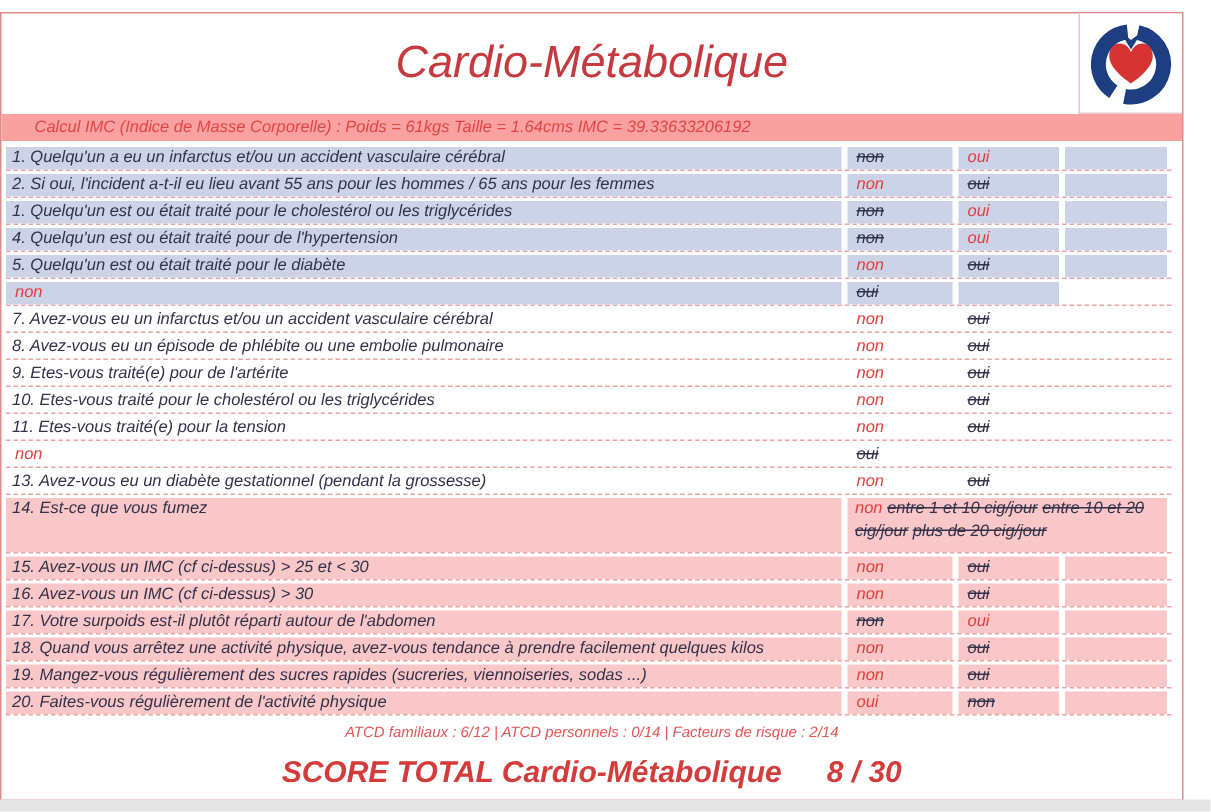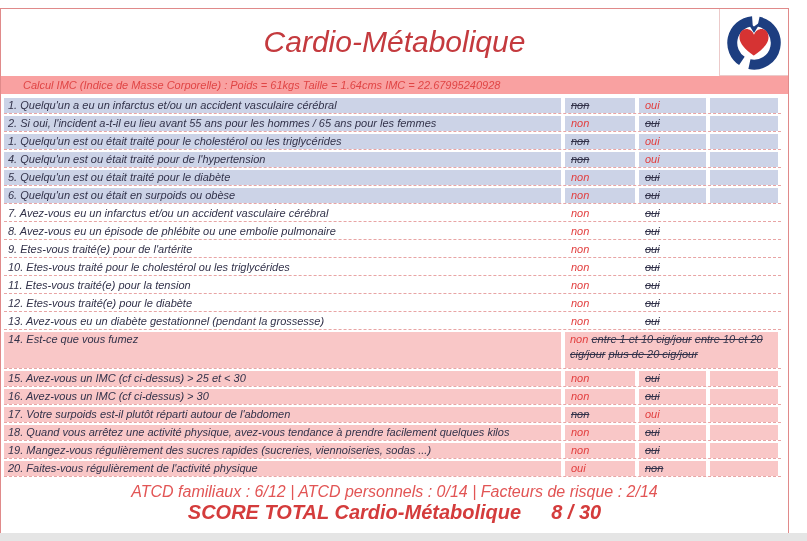--- a/index.html
+++ b/index.html
@@ -43,25 +43,25 @@
   .row.personal .cell { background:transparent; }
   .cell.q { padding-left:4px; color:var(--question-text, #32324a); }
   .cell.a { padding-left:6px; }
   .row.tall .cell { height:36px; }
   .row.tall .cell.a.wide {
     grid-column:2 / 5; white-space:normal; padding-right:2px; padding-left:5px;
   }
   span.struck { color:var(--question-text, #32324a); text-decoration:line-through; }
   span.selected { color:var(--selected-red, #e23e3e); }
   .stats {
-    text-align:center; font-size:16px; margin-top:6px;
+    text-align:center; font-size:10px; margin-top:6px;
     color:var(--stats-red, #e25555);
   }
   .score {
-    display:flex; justify-content:center; gap:30px; 
+    display:flex; justify-content:center; gap:30px; margin-top:10px;
     font-size:20px; font-weight:bold; color:var(--score-red, #d43c3c);
   }
   .bottom-strip {
     position:absolute; left:0; top:533px; width:807px; height:8px; background:#e5e5e5;
   }
 </style>
 </head>
 <body>
 
 <div class="card">
@@ -70,21 +70,21 @@
     <div class="logo-box">
       <svg width="58" height="58" viewBox="0 0 64 64">
         <circle cx="32" cy="33" r="24" fill="none" stroke="#1d3e80" stroke-width="11" stroke-dasharray="75 9 59 8" transform="rotate(-78 32 33)"></circle>
         <path d="M32 24 C29 15 16 15 16 27 C16 37 32 47 32 47 C32 47 48 37 48 27 C48 15 35 15 32 24 Z" fill="#d63333"></path>
         <path d="M24 9 L32 22 L40 9 L32 15 Z" fill="#1d3e80"></path>
       </svg>
     </div>
   </div>
 
   <div class="imc-bar">
-    <span>Calcul IMC (Indice de Masse Corporelle) : Poids = 61kgs Taille = 1.64cms IMC = 22.67995240928</span>
+    <span>Calcul IMC (Indice de Masse Corporelle) : Poids = 61kgs Taille = 1.64cms IMC = 39.33633206192</span>
   </div>
 
   <div class="qtable">
       <div class="row family">
         <div class="cell q">1. Quelqu'un a eu un infarctus et/ou un accident vasculaire cérébral</div>
         <div class="cell a"><span class="struck">non</span></div>
         <div class="cell a"><span class="selected">oui</span></div>
         <div class="cell a empty"></div>
       </div>
       <div class="row family">
@@ -105,21 +105,20 @@
         <div class="cell a"><span class="selected">oui</span></div>
         <div class="cell a empty"></div>
       </div>
       <div class="row family">
         <div class="cell q">5. Quelqu'un est ou était traité pour le diabète</div>
         <div class="cell a"><span class="selected">non</span></div>
         <div class="cell a"><span class="struck">oui</span></div>
         <div class="cell a empty"></div>
       </div>
       <div class="row family">
-        <div class="cell q">6. Quelqu'un est ou était en surpoids ou obèse</div>
         <div class="cell a"><span class="selected">non</span></div>
         <div class="cell a"><span class="struck">oui</span></div>
         <div class="cell a empty"></div>
       </div>
       <div class="row personal">
         <div class="cell q">7. Avez-vous eu un infarctus et/ou un accident vasculaire cérébral</div>
         <div class="cell a"><span class="selected">non</span></div>
         <div class="cell a"><span class="struck">oui</span></div>
         <div class="cell a empty"></div>
       </div>
@@ -141,21 +140,20 @@
         <div class="cell a"><span class="struck">oui</span></div>
         <div class="cell a empty"></div>
       </div>
       <div class="row personal">
         <div class="cell q">11. Etes-vous traité(e) pour la tension</div>
         <div class="cell a"><span class="selected">non</span></div>
         <div class="cell a"><span class="struck">oui</span></div>
         <div class="cell a empty"></div>
       </div>
       <div class="row personal">
-        <div class="cell q">12. Etes-vous traité(e) pour le diabète</div>
         <div class="cell a"><span class="selected">non</span></div>
         <div class="cell a"><span class="struck">oui</span></div>
         <div class="cell a empty"></div>
       </div>
       <div class="row personal">
         <div class="cell q">13. Avez-vous eu un diabète gestationnel (pendant la grossesse)</div>
         <div class="cell a"><span class="selected">non</span></div>
         <div class="cell a"><span class="struck">oui</span></div>
         <div class="cell a empty"></div>
       </div>

